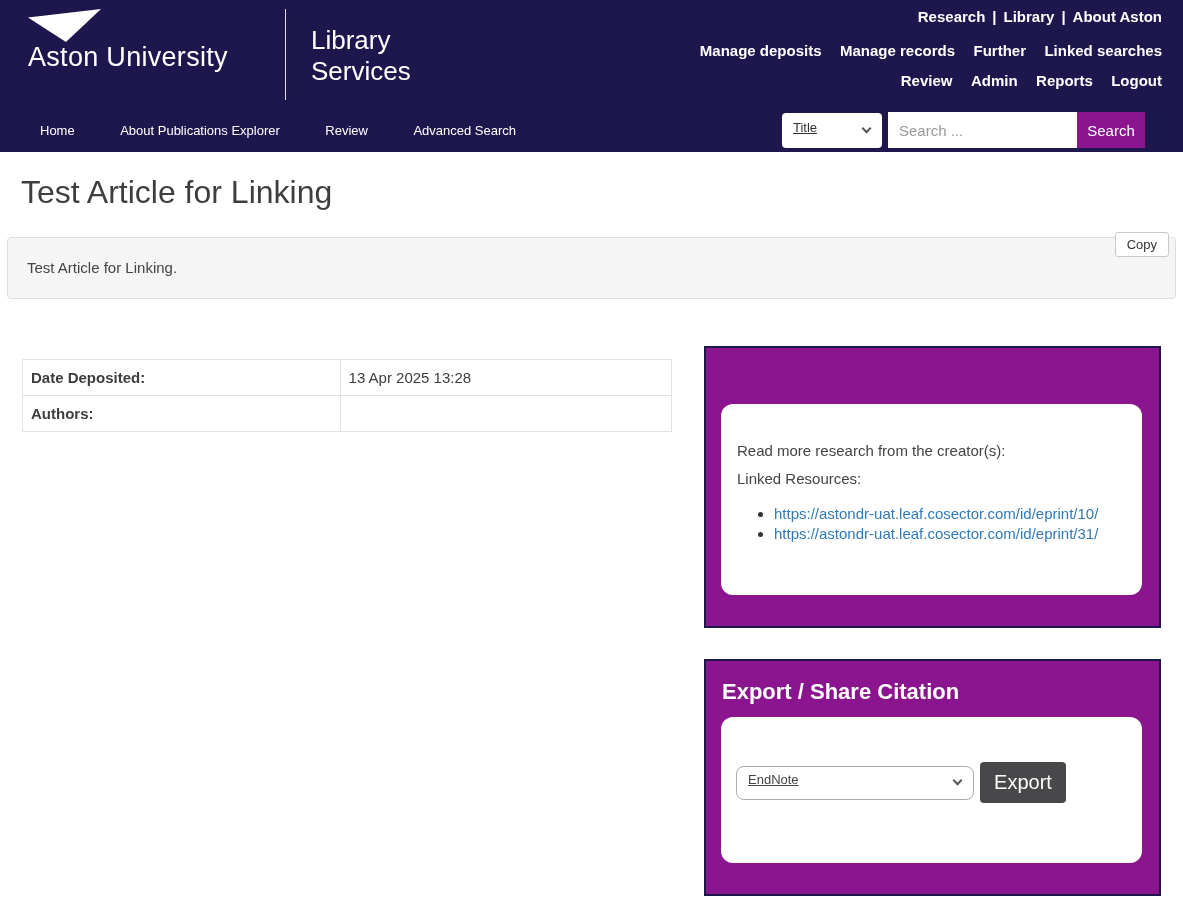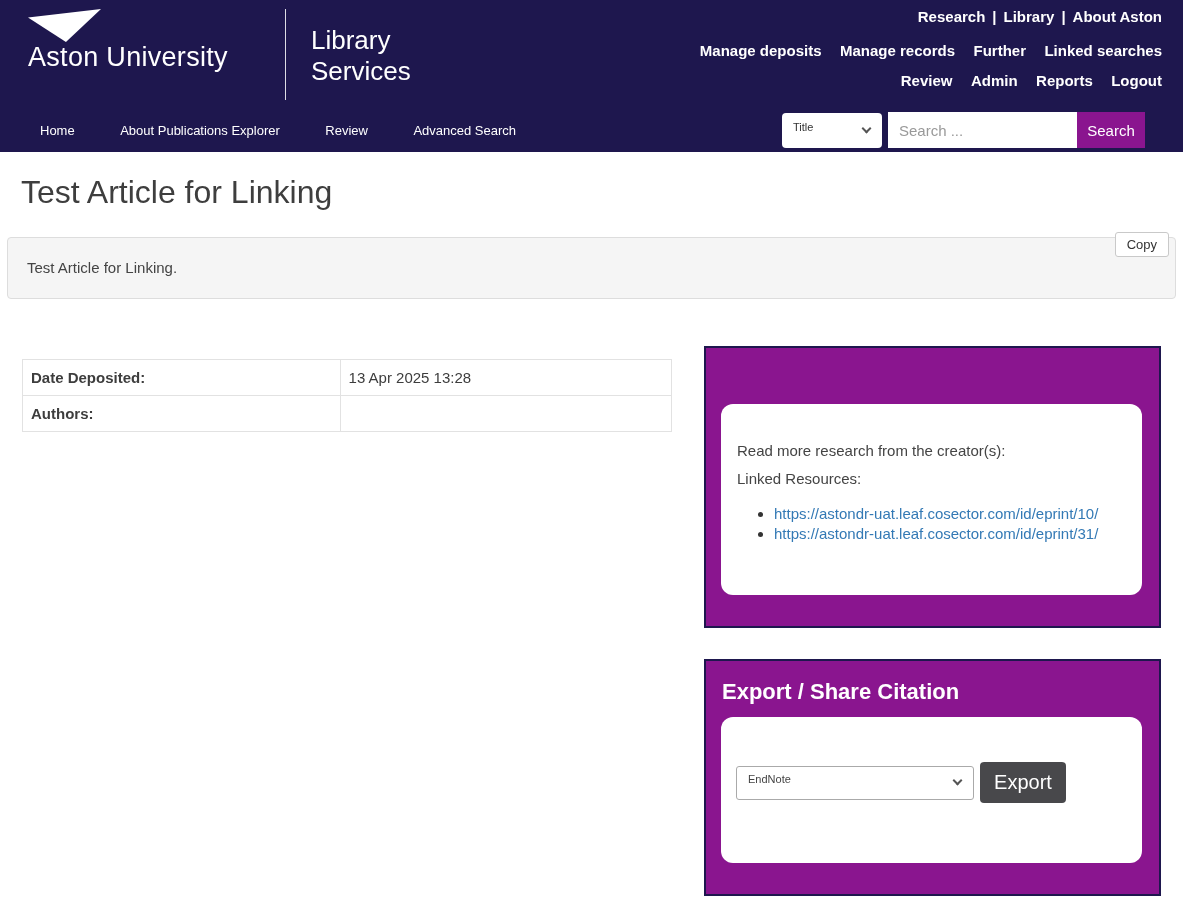--- a/index.html
+++ b/index.html
@@ -24,21 +24,21 @@
   .tl-row.r2 a, .tl-row.r3 a { margin-left: 14px; }
   .tl-row.r2 a:first-child, .tl-row.r3 a:first-child { margin-left: 0; }
 
   .main-nav { position: absolute; left: 40px; top: 121px; }
   .main-nav a { color: #fff; text-decoration: none; font-size: 13px; margin-right: 41px; }
 
   .search-bar { position: absolute; top: 112px; right: 38px; display: flex; align-items: flex-start; }
   .select-wrap { position: relative; background: #fff; border-radius: 4px; }
   .select-wrap.title-select { width: 100px; height: 35px; margin-right: 6px; margin-top: 1px; }
   .select-wrap select { width: 100%; height: 100%; border: none; background: transparent; -webkit-appearance: none; appearance: none;
-    font-family: inherit; font-size: 11px; color: #333; padding: 0 24px 7px 11px; border-radius: 4px; }
+    font-family: inherit; font-size: 13px; color: #333; padding: 0 24px 7px 11px; border-radius: 4px; text-decoration: underline; }
   .chev { position: absolute; right: 12px; top: 50%; width: 7px; height: 7px; margin-top: -6px;
     border-right: 2px solid #555; border-bottom: 2px solid #555; transform: rotate(45deg); pointer-events: none; }
   .search-input { width: 189px; height: 36px; border: none; font-family: inherit; font-size: 15px; color: #333; padding: 0 11px; outline: none; }
   .search-input::placeholder { color: #999; }
   .search-btn { width: 68px; height: 36px; border: none; background: var(--purple, #8a158f); color: #fff;
     font-family: inherit; font-size: 15px; cursor: pointer; }
 
   
   .page-title { position: absolute; left: 21px; top: 174px; font-size: 32px; font-weight: 400; color: #3e3e3e; }
 
@@ -61,21 +61,21 @@
   .panel h2 { padding: 18px 16px 0; color: #fff; font-size: 22px; font-weight: 700; }
   .panel .inner { position: absolute; left: 15px; right: 17px; top: 56px; bottom: 31px; background: #fff; border-radius: 12px; overflow: hidden; }
 
   .explore-content { padding: 38px 16px 0; }
   .explore-content p { font-size: 15px; color: #444; margin-bottom: 11px; }
   .explore-content ul { margin-top: 17px; padding-left: 37px; }
   .explore-content li { font-size: 15px; line-height: 20px; color: #333; }
   .explore-content a { color: var(--link, #3379b5); text-decoration: none; }
 
   .export-row { display: flex; align-items: center; padding: 45px 0 0 15px; }
-  .select-wrap.fmt-select { width: 238px; height: 34px; border: 1px solid #aaa; border-radius: 3px; margin-right: 6px; }
+  .select-wrap.fmt-select { width: 238px; height: 34px; border: 1px solid #aaa; border-radius: 8px; margin-right: 6px; }
   .select-wrap.fmt-select select { border-radius: 0; color: #444; }
   .export-btn { width: 86px; height: 41px; border: none; border-radius: 4px; background: var(--export-btn, #48484b);
     color: #fff; font-family: inherit; font-size: 20px; cursor: pointer; }
 </style>
 </head>
 <body>
 
 <div class="page">
 
   <header class="site-header">

